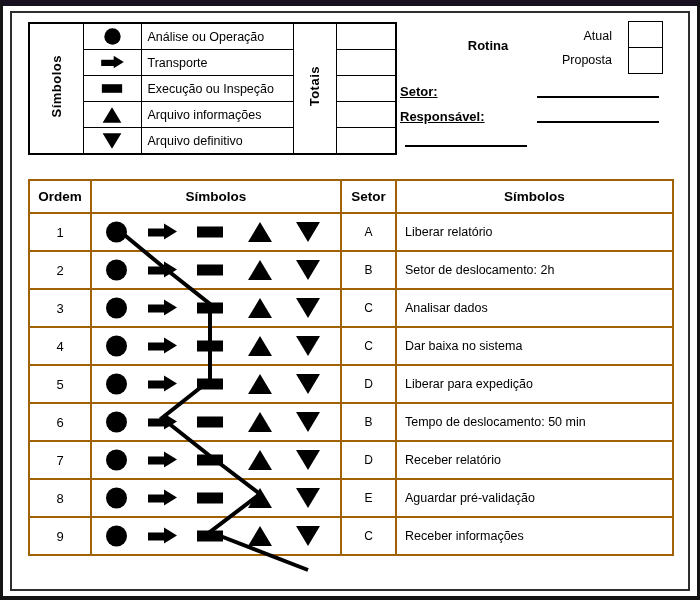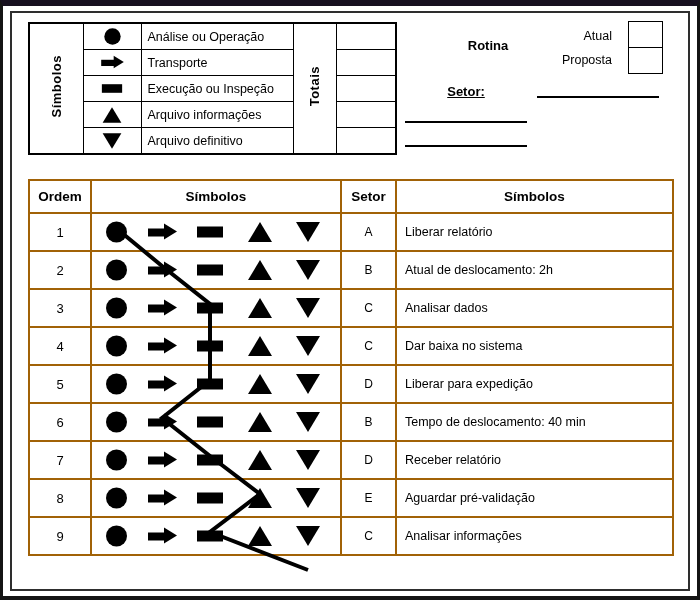--- a/index.html
+++ b/index.html
@@ -38,21 +38,21 @@
 
   
   .rotina-label { position:absolute; left:450px; top:38px; width:76px; text-align:center; font-weight:bold; font-size:13px; }
   .opt-atual    { position:absolute; left:500px; top:29px; width:112px; text-align:right; font-size:12.5px; }
   .opt-proposta { position:absolute; left:500px; top:53px; width:112px; text-align:right; font-size:12.5px; }
   .cb-stack { position:absolute; left:628px; top:21px; width:35px; }
   .cb { box-sizing:border-box; width:35px; height:27px; border:1.5px solid #000; background:#fff; }
   .cb + .cb { margin-top:-1.5px; }
 
   .field { position:absolute; left:400px; width:262px; height:20px; display:flex; align-items:flex-end; }
-  .flabel { width:132px; text-align:center; font-weight:bold; font-size:13px; line-height:16px;text-decoration:underline; }
+  .flabel { width:132px; text-align:left; font-weight:bold; font-size:13px; line-height:16px;text-decoration:underline; }
   .fline { width:122px; height:2.5px; background:#000; margin-left:5px; margin-bottom:2px; }
 
   
   .flow-wrap { position:absolute; left:28px; top:179px; width:644px; height:409px; }
   .flow-table { border-collapse:collapse; table-layout:fixed; width:644px; border:2px solid #000; }
   .flow-table th, .flow-table td { border:2px solid #a16207; padding:8px; box-sizing:border-box; }
   .flow-table th { height:29px; font-size:13.5px; font-weight:bold; text-align:center; }
   .flow-table td { height:38px; }
   .order-cell  { text-align:center; font-size:13px; }
   .sector-cell { text-align:center; font-size:12px; }
@@ -151,20 +151,21 @@
   <div class="cb-stack">
     <div class="cb"></div>
     <div class="cb"></div>
   </div>
 
   <div class="field" style="top:80px">
     <span class="flabel">Setor:</span>
     <div class="fline"></div>
   </div>
   <div class="field" style="top:105px">
+    <span class="flabel">Responsável:</span>
     <div class="fline"></div>
   </div>
   <div class="field" style="top:129px">
     <div class="fline"></div>
   </div>
 
   <div class="flow-wrap">
     <table class="flow-table">
       <colgroup>
           <col style="width:62px">
@@ -202,21 +203,21 @@
               <span class="ic ic-circle" style="left: 13.5px;"></span>
               <span class="ic ic-arrow" style="left: 55.5px;">
                 <i class="shaft"></i>
                 <i class="head"></i>
               </span>
               <span class="ic ic-rect" style="left: 105px;"></span>
               <span class="ic ic-tri-up" style="left: 156px;"></span>
               <span class="ic ic-tri-down" style="left: 204px;"></span>
             </td>
     <td class="sector-cell">B</td>
-    <td class="desc-cell">Atual de deslocamento: 2h</td>
+    <td class="desc-cell">Setor de deslocamento: 2h</td>
   </tr>
           <tr>
     <td class="order-cell">3</td>
     <td class="sym-cell">
               <span class="ic ic-circle" style="left: 13.5px;"></span>
               <span class="ic ic-arrow" style="left: 55.5px;">
                 <i class="shaft"></i>
                 <i class="head"></i>
               </span>
               <span class="ic ic-rect" style="left: 105px;"></span>
@@ -262,21 +263,21 @@
               <span class="ic ic-circle" style="left: 13.5px;"></span>
               <span class="ic ic-arrow" style="left: 55.5px;">
                 <i class="shaft"></i>
                 <i class="head"></i>
               </span>
               <span class="ic ic-rect" style="left: 105px;"></span>
               <span class="ic ic-tri-up" style="left: 156px;"></span>
               <span class="ic ic-tri-down" style="left: 204px;"></span>
             </td>
     <td class="sector-cell">B</td>
-    <td class="desc-cell">Tempo de deslocamento: 40 min</td>
+    <td class="desc-cell">Tempo de deslocamento: 50 min</td>
   </tr>
           <tr>
     <td class="order-cell">7</td>
     <td class="sym-cell">
               <span class="ic ic-circle" style="left: 13.5px;"></span>
               <span class="ic ic-arrow" style="left: 55.5px;">
                 <i class="shaft"></i>
                 <i class="head"></i>
               </span>
               <span class="ic ic-rect" style="left: 105px;"></span>
@@ -307,21 +308,21 @@
               <span class="ic ic-circle" style="left: 13.5px;"></span>
               <span class="ic ic-arrow" style="left: 55.5px;">
                 <i class="shaft"></i>
                 <i class="head"></i>
               </span>
               <span class="ic ic-rect" style="left: 105px;"></span>
               <span class="ic ic-tri-up" style="left: 156px;"></span>
               <span class="ic ic-tri-down" style="left: 204px;"></span>
             </td>
     <td class="sector-cell">C</td>
-    <td class="desc-cell">Analisar informações</td>
+    <td class="desc-cell">Receber informações</td>
   </tr>
         </tbody>
     </table>
     <svg class="flow-svg" id="flow-svg" width="644" height="409">
         <polyline points="88.0,49.0 134.0,87.0 182.0,125.0 182.0,163.0 182.0,201.0 134.0,239.0 182.0,277.0 232.0,315.0 182.0,353.0 280.0,391.0" fill="none" stroke="#000000" stroke-width="4" stroke-linejoin="miter" stroke-linecap="butt"></polyline>
       </svg>
   </div>
 
   <div class="frame-inner"></div>
   <div class="frame-outer"></div>

